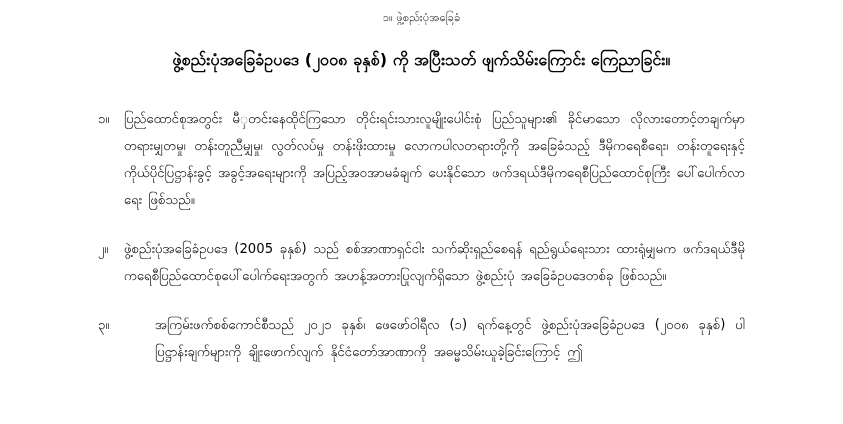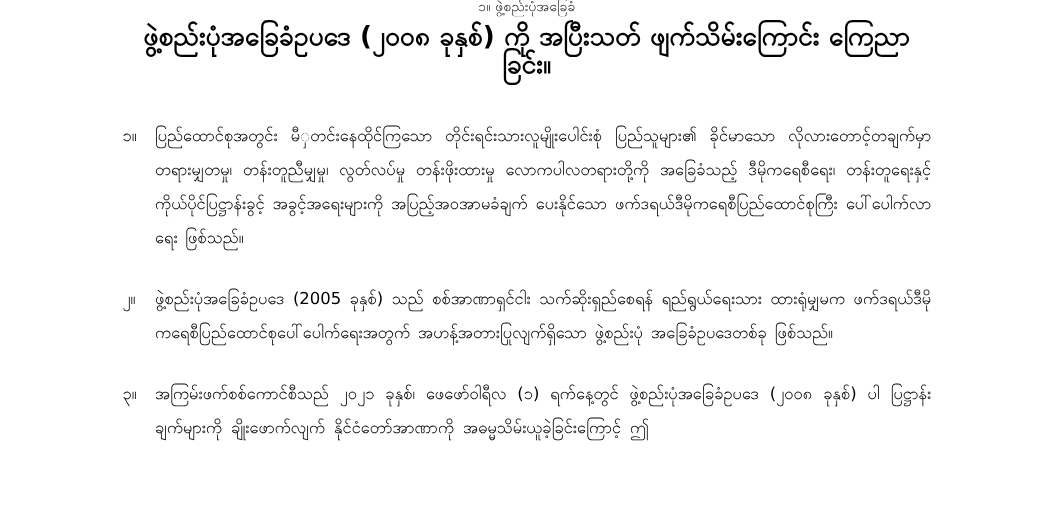--- a/index.html
+++ b/index.html
@@ -22,30 +22,30 @@
     box-sizing: border-box;
     padding: 0 98px;
   }
   .top-fragment {
     text-align: center;
     font-size: 11px;
     line-height: 12px;
     color: #1a1a1a;
     height: 13px;
     overflow: hidden;
-    padding-top: 0px;
+    padding-top: 12px;
     letter-spacing: 0.2px;
   }
   .doc-title {
     text-align: center;
-    font-size: 21px;
+    font-size: 16px;
     font-weight: bold;
     line-height: 22px;
     color: #000000;
-    margin-top: 5px;
+    margin-top: 24px;
     letter-spacing: 0.1px;
   }
   .body-block {
     margin-top: 34px;
   }
   .para {
     display: flex;
     align-items: flex-start;
     font-size: 13.2px;
     line-height: 27px;
@@ -59,21 +59,21 @@
     white-space: nowrap;
   }
   .para .txt {
     flex: 1 1 auto;
     text-align: justify;
     text-justify: inter-word;
     word-spacing: 1px;
   }
   .para.p1 .txt { word-spacing: 2.0px; }
   .para.p2 .txt { word-spacing: 2.2px; }
-  .para.p3 .txt { word-spacing: 3.0px; }
+  .para.p3 .txt { word-spacing: 3.0px; margin-left: 31px; }
 </style>
 </head>
 <body>
 
 <div class="page">
 
   <div class="top-fragment">၁။   ဖွဲ့စည်းပုံအခြေခံ</div>
 
   <div class="doc-title">ဖွဲ့စည်းပုံအခြေခံဥပဒေ (၂၀၀၈ ခုနှစ်) ကို အပြီးသတ် ဖျက်သိမ်းကြောင်း ကြေညာခြင်း။</div>
 

